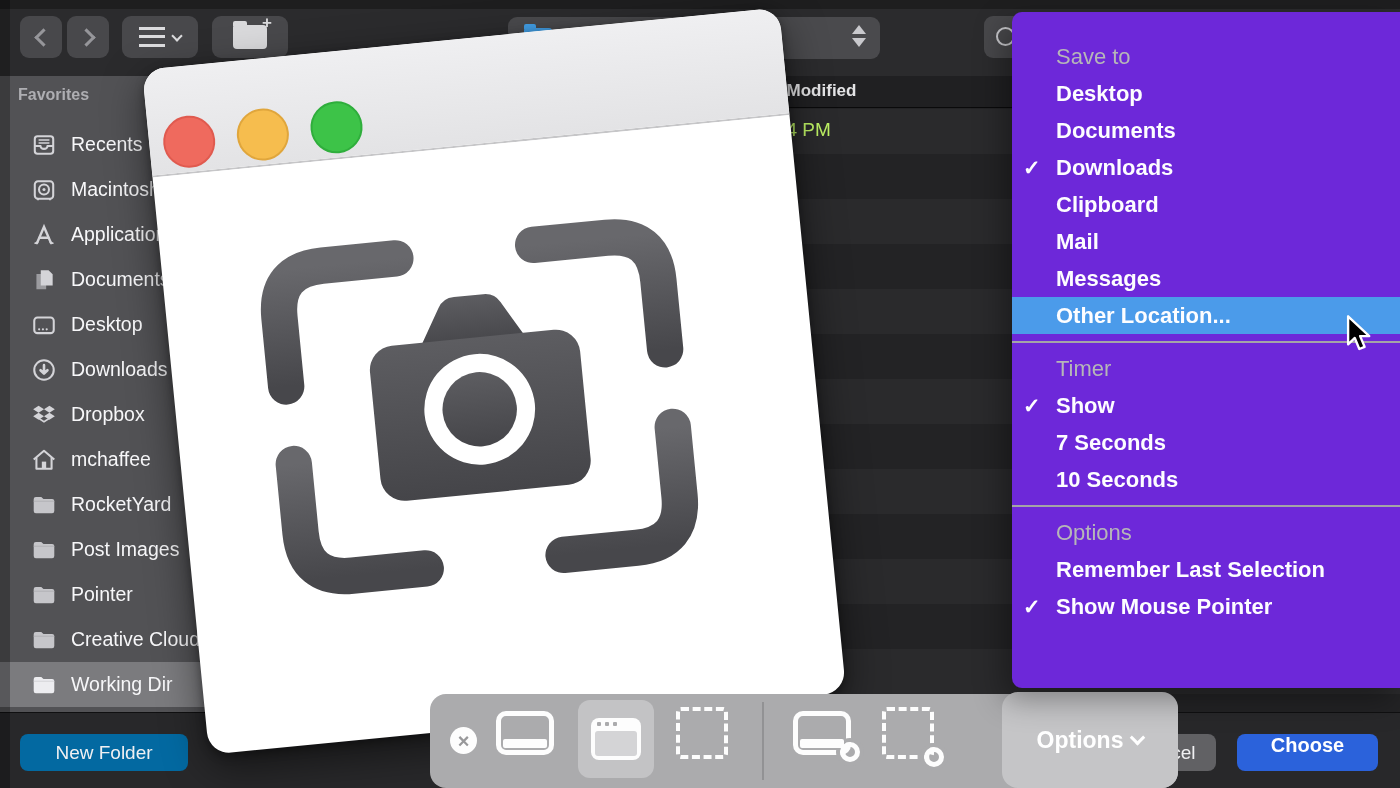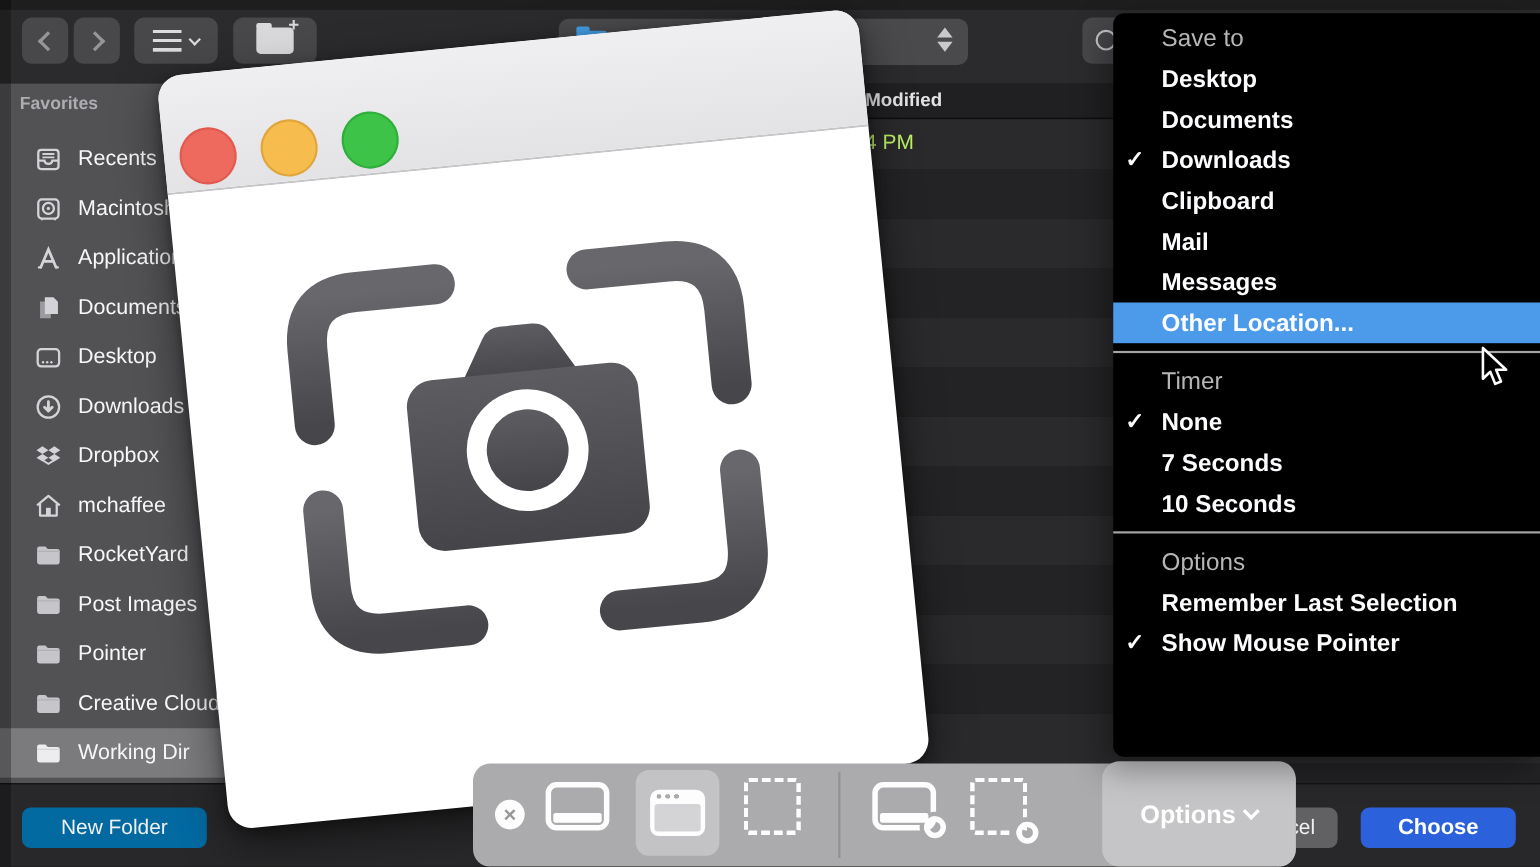--- a/index.html
+++ b/index.html
@@ -53,21 +53,21 @@
   .fl-row:nth-child(even){background:#232325;}
   .fl-cell-date{position:absolute;left:454px;top:10px;font-size:19px;color:#bef264;}
 
   .bottombar{position:absolute;left:0;top:712px;width:1400px;height:76px;background:#28282a;border-top:1px solid #101011;z-index:1;}
   .btn-dark{position:absolute;top:21px;height:37px;background:#0369a1;border-radius:8px;color:#f0f0f2;
             font-size:19px;display:flex;align-items:center;justify-content:center;}
   .btn-newfolder{left:20px;width:168px;}
   .btn-cancel{left:1116px;width:100px;background:#616164;}
   .btn-choose{position:absolute;left:1237px;top:21px;width:141px;height:37px;border-radius:8px;
               background:#2b62db;color:#fff;font-size:20px;font-weight:600;
-              display:flex;align-items:center;justify-content:center;}
+              display:flex;align-items:flex-start;justify-content:center;}
 
   
   .appwindow{position:absolute;left:142px;top:70px;width:640px;height:688px;background:#fff;
              border-radius:22px;transform:rotate(-5.6deg);transform-origin:0 0;z-index:3;
              box-shadow:0 14px 40px rgba(0,0,0,.5),0 3px 10px rgba(0,0,0,.35);}
   .aw-titlebar{position:absolute;left:0;top:0;width:640px;height:108px;border-radius:22px 22px 0 0;
                background:linear-gradient(#efeff1,#e3e3e5);border-bottom:2px solid #c6c6c8;}
   .light{position:absolute;top:50px;width:52px;height:52px;border-radius:50%;}
   .light.red{left:14px;background:#ef6a5e;border:2px solid #e05a4f;}
   .light.yellow{left:88px;background:#f6bd4e;border:2px solid #e0a63c;}
@@ -96,23 +96,23 @@
   .rec-portion{left:452px;top:13px;}
   .rec-dot{position:absolute;right:-14px;bottom:-12px;width:20px;height:20px;border-radius:50%;
            border:5.5px solid #fdfdfd;background:transparent;box-shadow:0 0 0 4px #ababad;}
   .options-area{position:absolute;left:572px;top:-2px;width:176px;height:96px;background:#c5c5c7;
                 border-radius:16px;display:flex;align-items:center;justify-content:center;gap:9px;}
   .options-label{color:#fff;font-size:23px;font-weight:700;}
   .opt-caret{width:11px;height:11px;border-right:3.5px solid #fff;border-bottom:3.5px solid #fff;
              transform:rotate(45deg) translate(-2px,-2px);}
 
   
-  .menu{position:absolute;left:1012px;top:12px;width:388px;height:676px;background:#000000;
+  .menu{position:absolute;left:1012px;top:12px;width:388px;height:676px;background:#6d28d9;
         border-radius:10px 0 0 10px;z-index:7;box-shadow:-8px 12px 30px rgba(0,0,0,.35);
-        padding-top:4px;}
+        padding-top:26px;}
   .mrow{height:37px;line-height:37px;padding-left:44px;font-size:22px;font-weight:600;color:#fdfdff;
         position:relative;white-space:nowrap;}
   .mrow.mhead{color:#b6b6b8;font-weight:500;}
   .mrow.checked::before{content:"\2713";position:absolute;left:11px;top:0;font-size:21px;font-weight:600;}
   .mrow.hl{background:#4b9bea;}
   .msep{height:2px;background:#a4a4a6;margin:7px 0;}
 
   .cursor{position:absolute;left:1340px;top:314px;z-index:9;}
 </style>
 </head>
@@ -372,21 +372,21 @@
     <div class="mrow mhead">Save to</div>
     <div class="mrow">Desktop</div>
     <div class="mrow">Documents</div>
     <div class="mrow checked">Downloads</div>
     <div class="mrow">Clipboard</div>
     <div class="mrow">Mail</div>
     <div class="mrow">Messages</div>
     <div class="mrow hl">Other Location...</div>
     <div class="msep"></div>
     <div class="mrow mhead">Timer</div>
-    <div class="mrow checked">None</div>
+    <div class="mrow checked">Show</div>
     <div class="mrow">7 Seconds</div>
     <div class="mrow">10 Seconds</div>
     <div class="msep"></div>
     <div class="mrow mhead">Options</div>
     <div class="mrow">Remember Last Selection</div>
     <div class="mrow checked">Show Mouse Pointer</div>
   </div>
 
   <svg class="cursor" width="38" height="42" viewBox="0 0 24 27">
     <path d="M5 1.5 L5 19.5 L9.3 15.4 L12.2 22.5 L15.6 21.1 L12.7 14.2 L18.6 14.2 Z" fill="#000" stroke="#fff" stroke-width="1.5" stroke-linejoin="round"></path>

